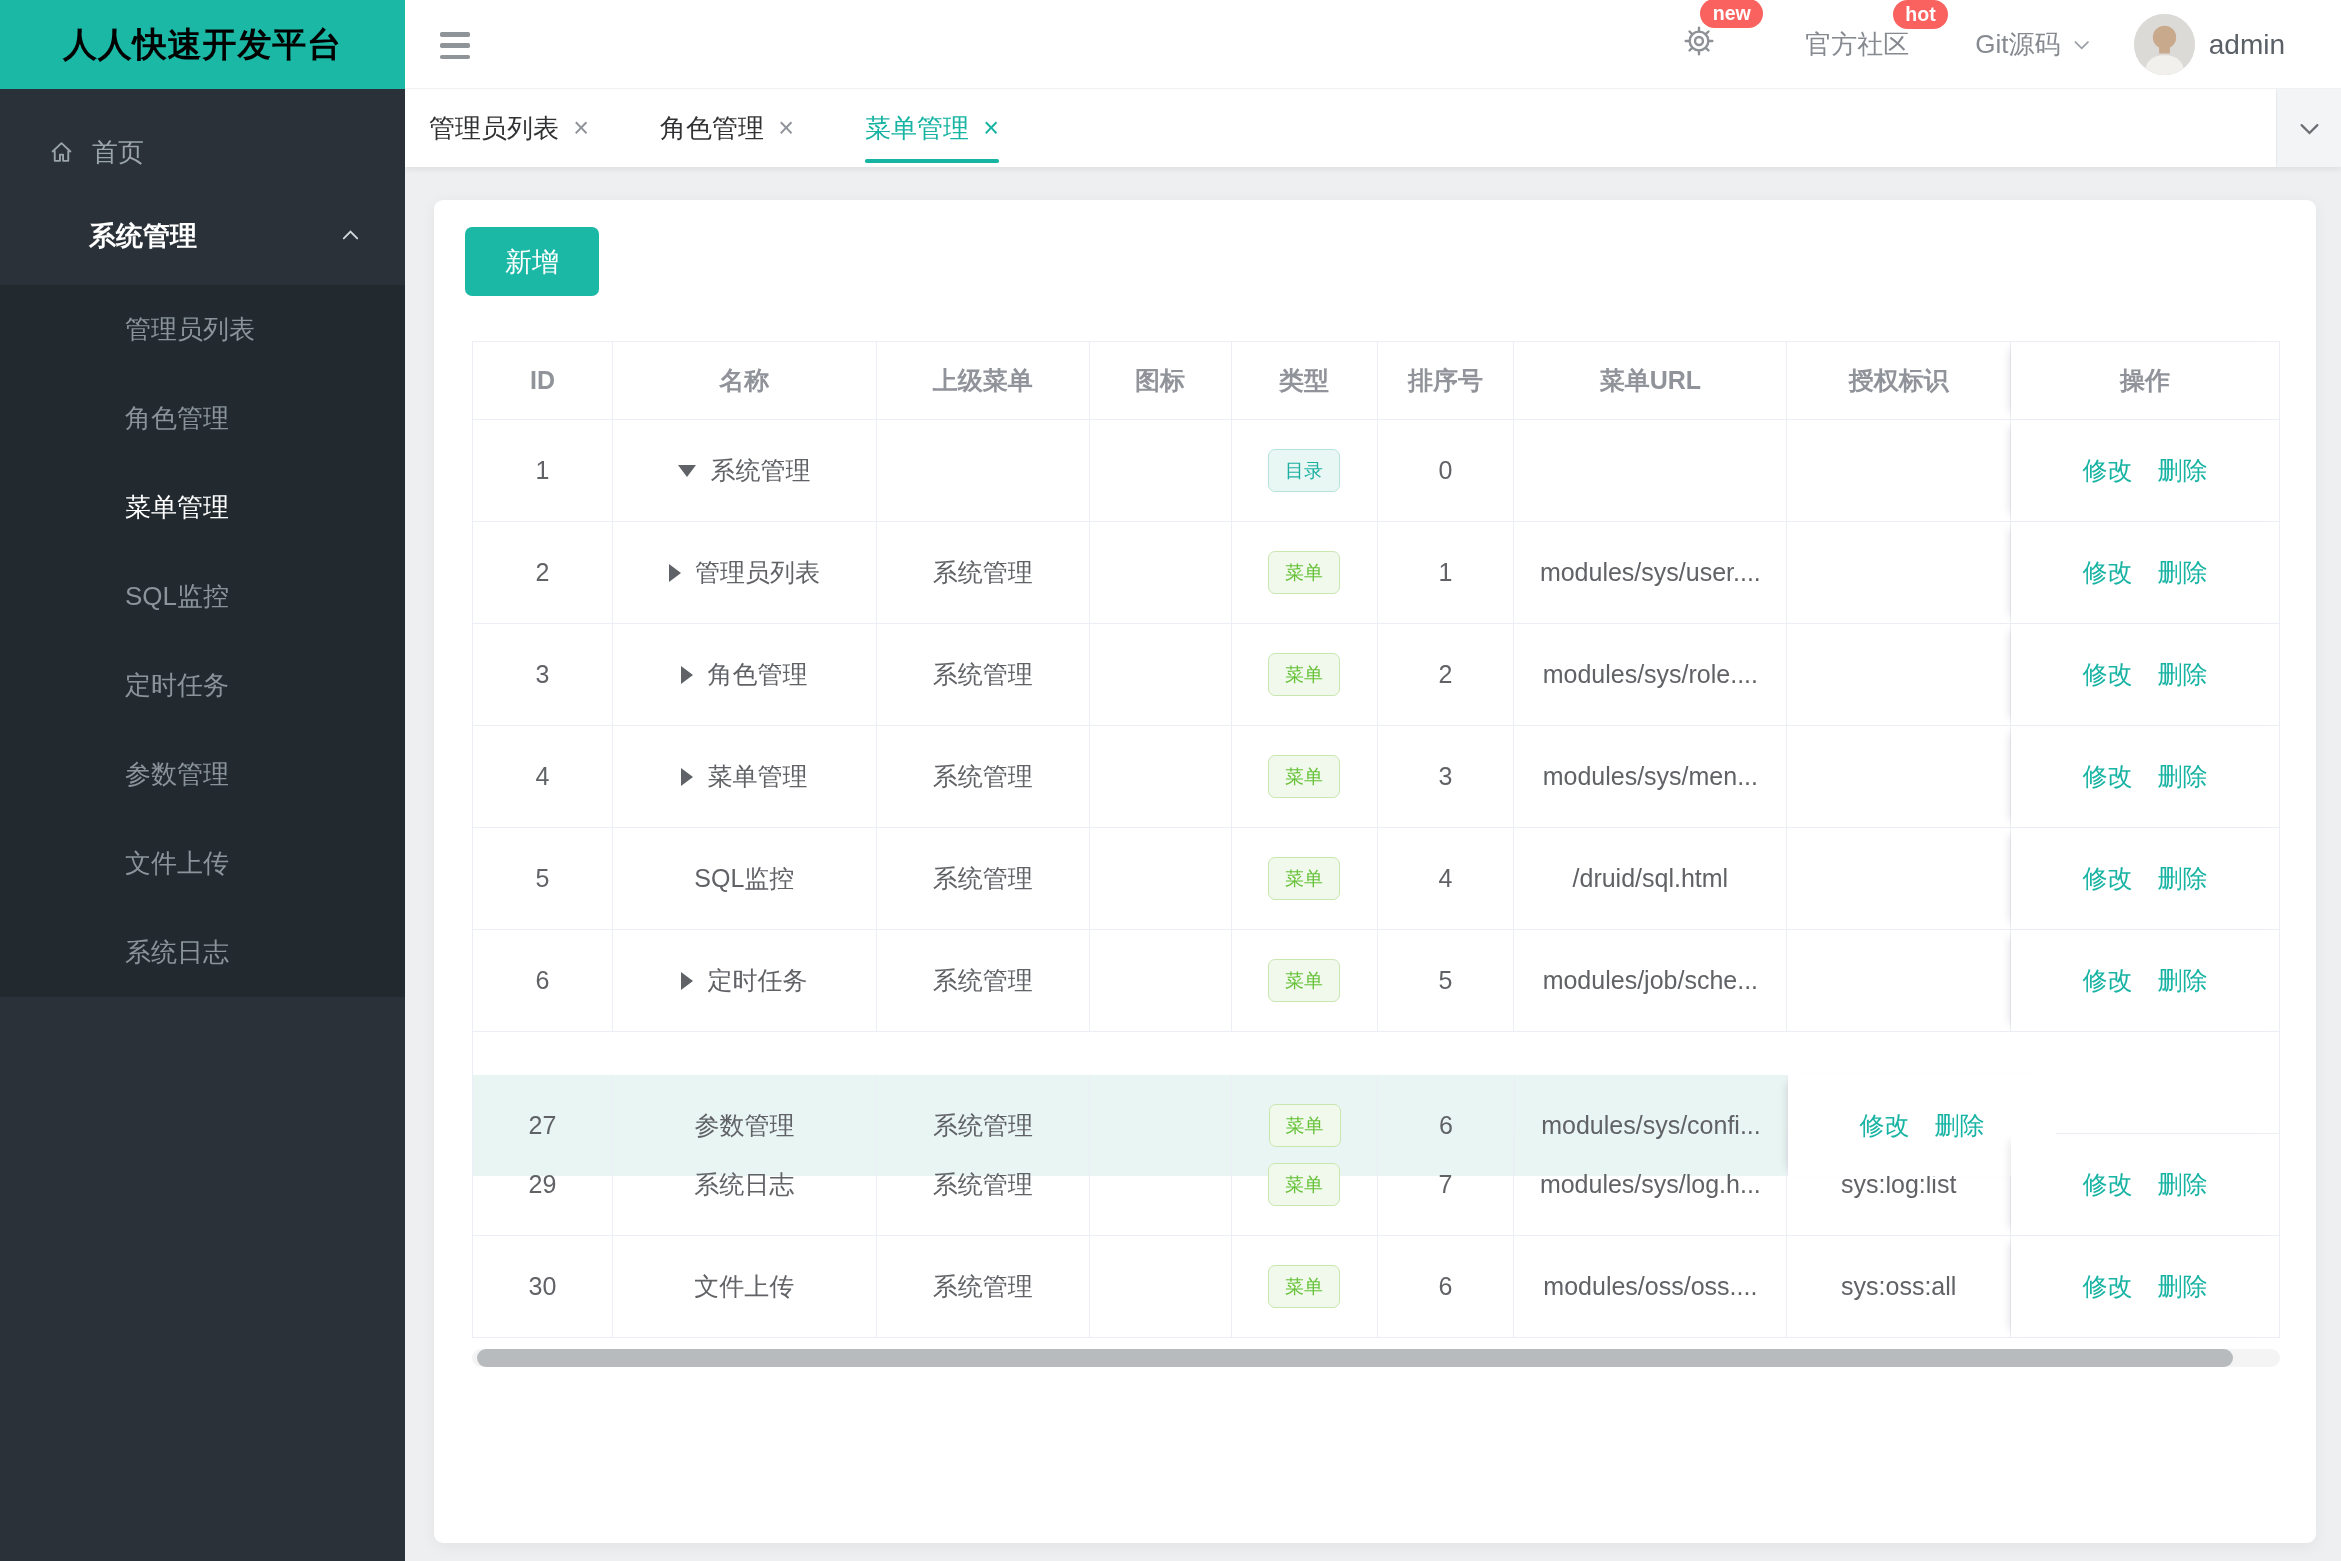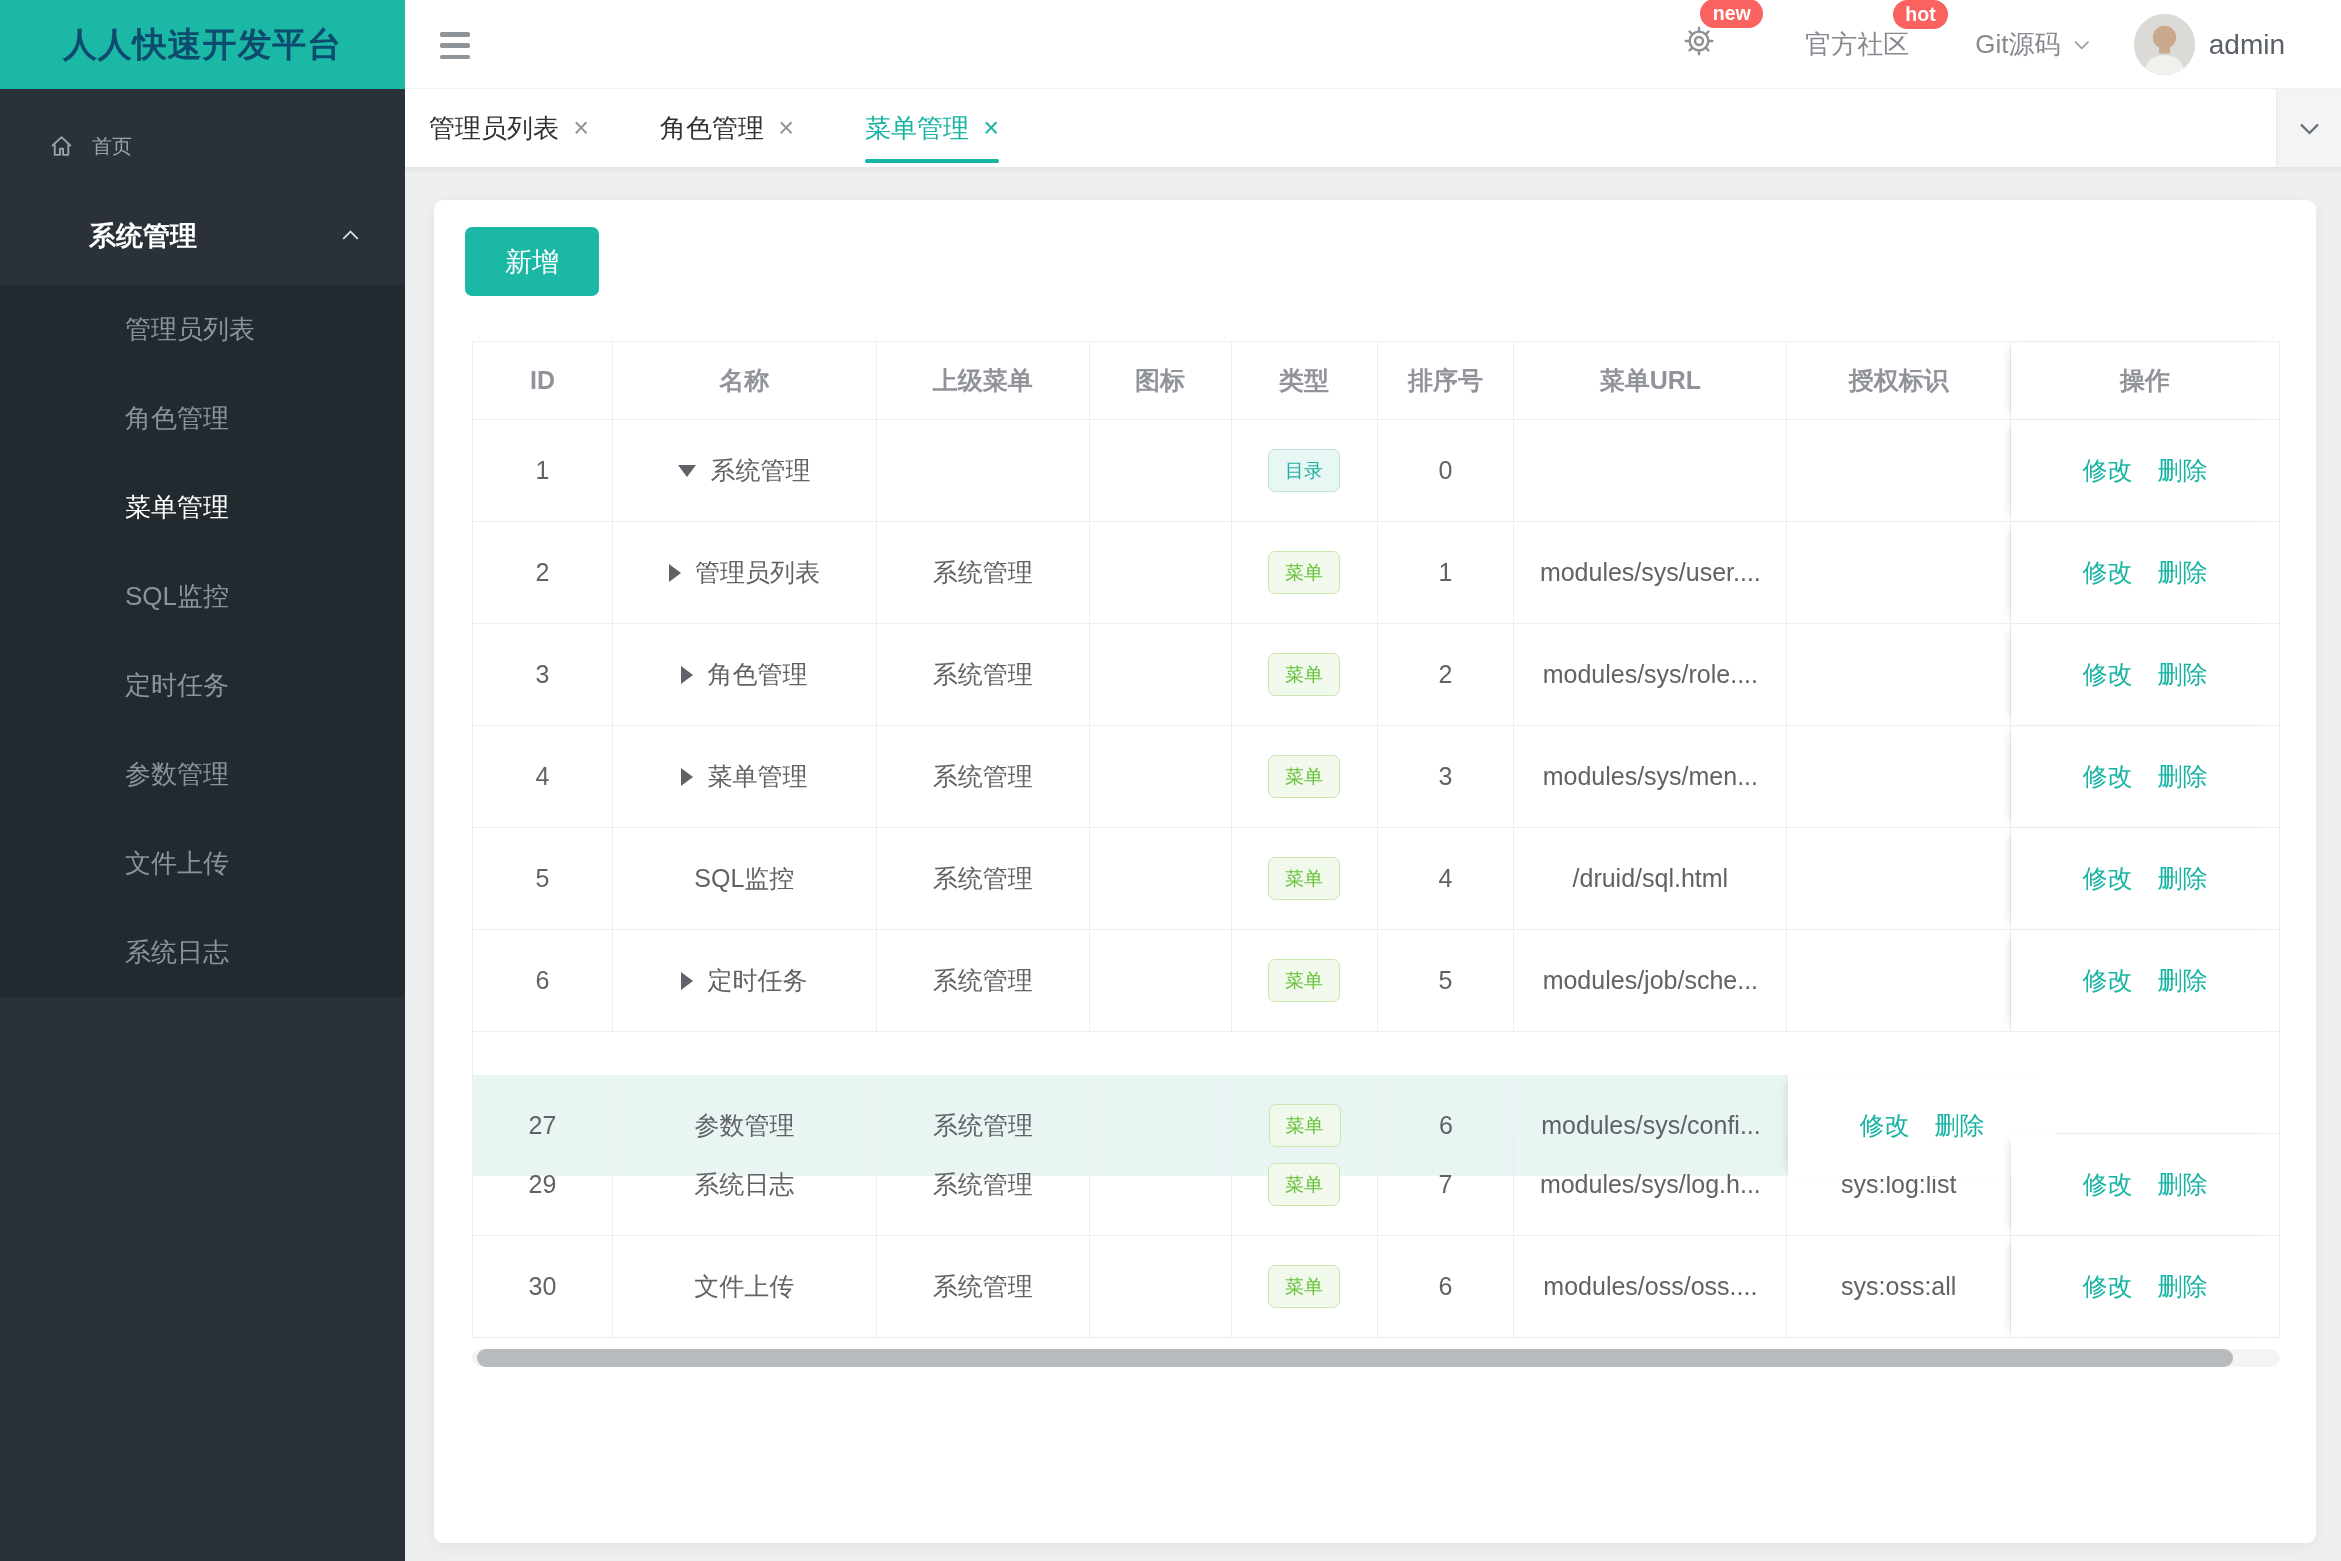--- a/index.html
+++ b/index.html
@@ -10,38 +10,38 @@
     --accent:#17b3a3; --accent-bright:#1bb8a6;
     --red:#f9625e; --green:#67c23a;
     --side-bg:#2a3138; --side-sub-bg:#222a30;
     --page-bg:#edeff1; --border:#ebeef5;
     --txt:#606266; --txt-head:#909399;
   }
 
   
   #header{position:absolute;left:0;top:0;width:2342px;height:89px;background:#fff;z-index:30;border-bottom:0.9px solid #f1f1f1;}
   #logo{position:absolute;left:0;top:0;width:405px;height:89px;background:var(--accent-bright);
-        color:#0c4a6e;font-size:34px;font-weight:bold;display:flex;align-items:center;justify-content:center;letter-spacing:0.9px;}
+        color:#000000;font-size:34px;font-weight:bold;display:flex;align-items:center;justify-content:center;letter-spacing:0.9px;}
   #hamburger{position:absolute;left:440px;top:32px;width:32px;height:27px;display:flex;flex-direction:column;justify-content:space-between;cursor:pointer;}
   #hamburger span{display:block;width:30px;height:4.5px;border-radius:1.8px;background:#8f9498;}
   #header-right{position:absolute;right:57px;top:0;height:89px;display:flex;align-items:center;}
   .hr-item{position:relative;display:flex;align-items:center;color:#868a90;font-size:26px;cursor:pointer;}
   .badge{position:absolute;background:var(--red);color:#fff;font-size:19.6px;font-weight:bold;
          padding:4.5px 12.5px;border-radius:16px;line-height:1;white-space:nowrap;}
   #badge-new{top:-25px;left:18px;}
   #badge-hot{top:-27px;right:-39px;}
   #gear-wrap{margin-right:89px;}
   #community{margin-right:66px;}
   #git{margin-right:41px;}
   #avatar{width:61px;height:61px;border-radius:50%;overflow:hidden;background:#e3e1df;margin-right:14.2px;cursor:pointer;flex:0 0 auto;}
   #admin-name{font-size:28px;color:#5a6066;cursor:pointer;}
 
   
   #sidebar{position:absolute;left:0;top:89px;width:405px;height:1473px;background:var(--side-bg);z-index:20;}
-  #home-item{position:absolute;left:0;top:25px;width:405px;height:64px;display:flex;align-items:center;cursor:pointer;color:#9aa5ab;font-size:20px;}
+  #home-item{position:absolute;left:0;top:31px;width:405px;height:64px;display:flex;align-items:center;cursor:pointer;color:#9aa5ab;font-size:26px;}
   #home-item svg{margin-left:49px;margin-right:18px;}
   #group-item{position:absolute;left:0;top:100px;width:405px;height:93px;display:flex;align-items:center;cursor:pointer;color:#fff;font-size:27px;font-weight:bold;}
   #group-item .glabel{margin-left:89px;}
   #group-item svg{position:absolute;right:43px;}
   #submenu{position:absolute;left:0;top:196px;width:405px;height:712px;background:var(--side-sub-bg);}
   .sub-item{height:89px;display:flex;align-items:center;padding-left:125px;font-size:26px;color:#8a949a;cursor:pointer;}
   .sub-item.active{color:#ffffff;}
 
   
   #tabbar{position:absolute;left:405px;top:89px;width:1937px;height:78px;background:#fff;z-index:10;

